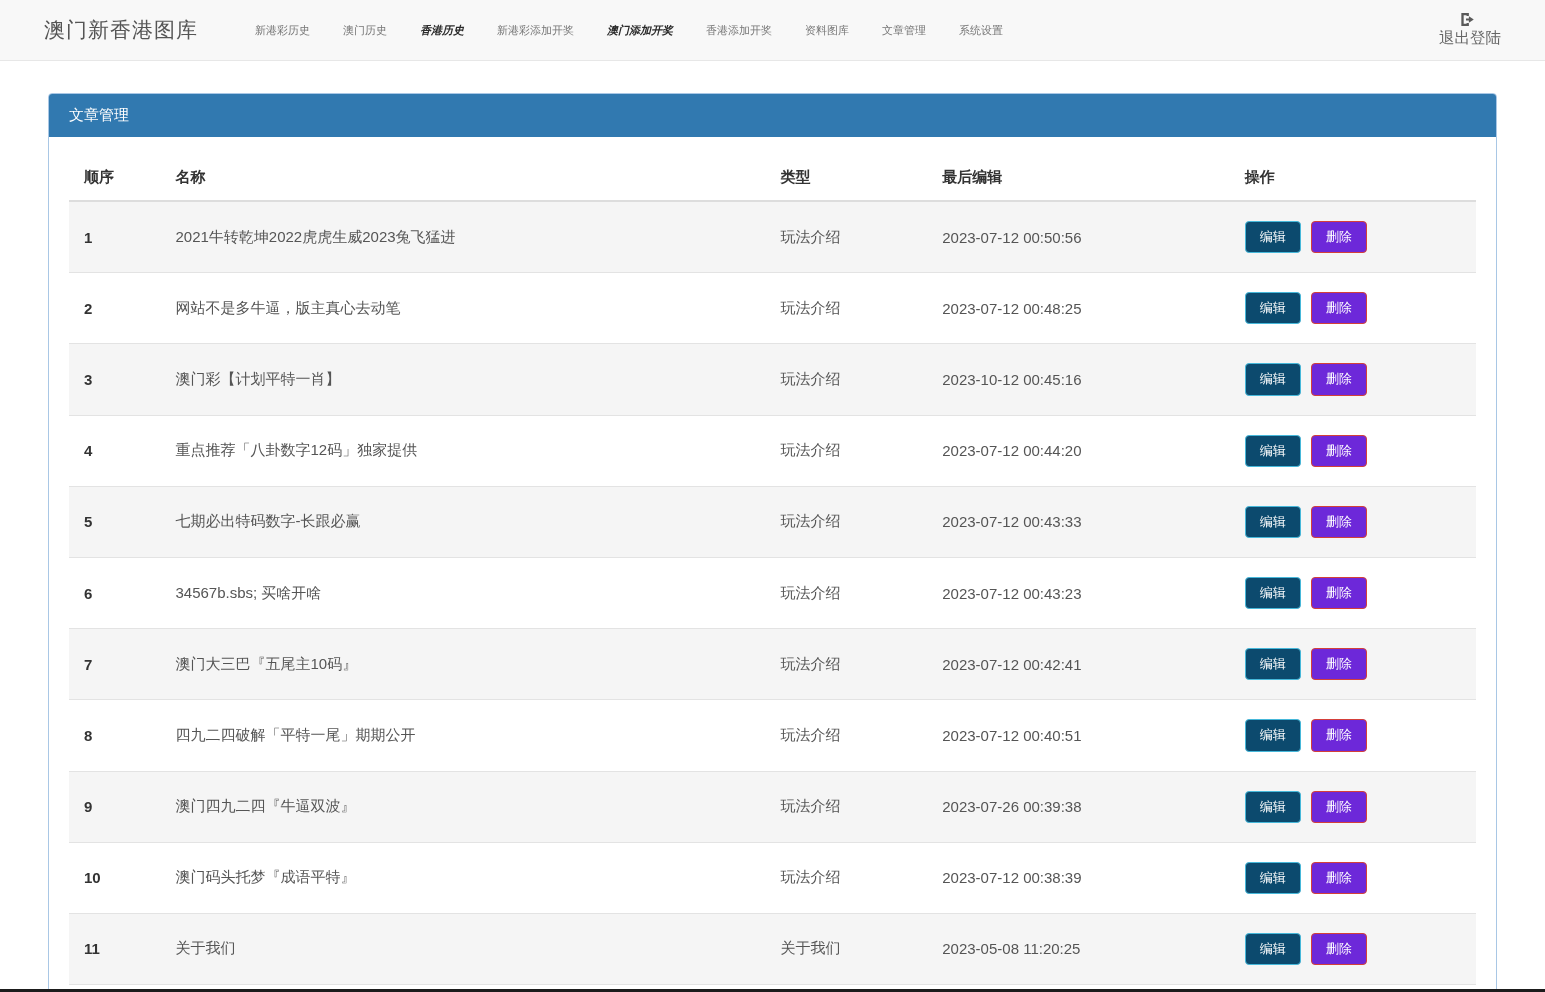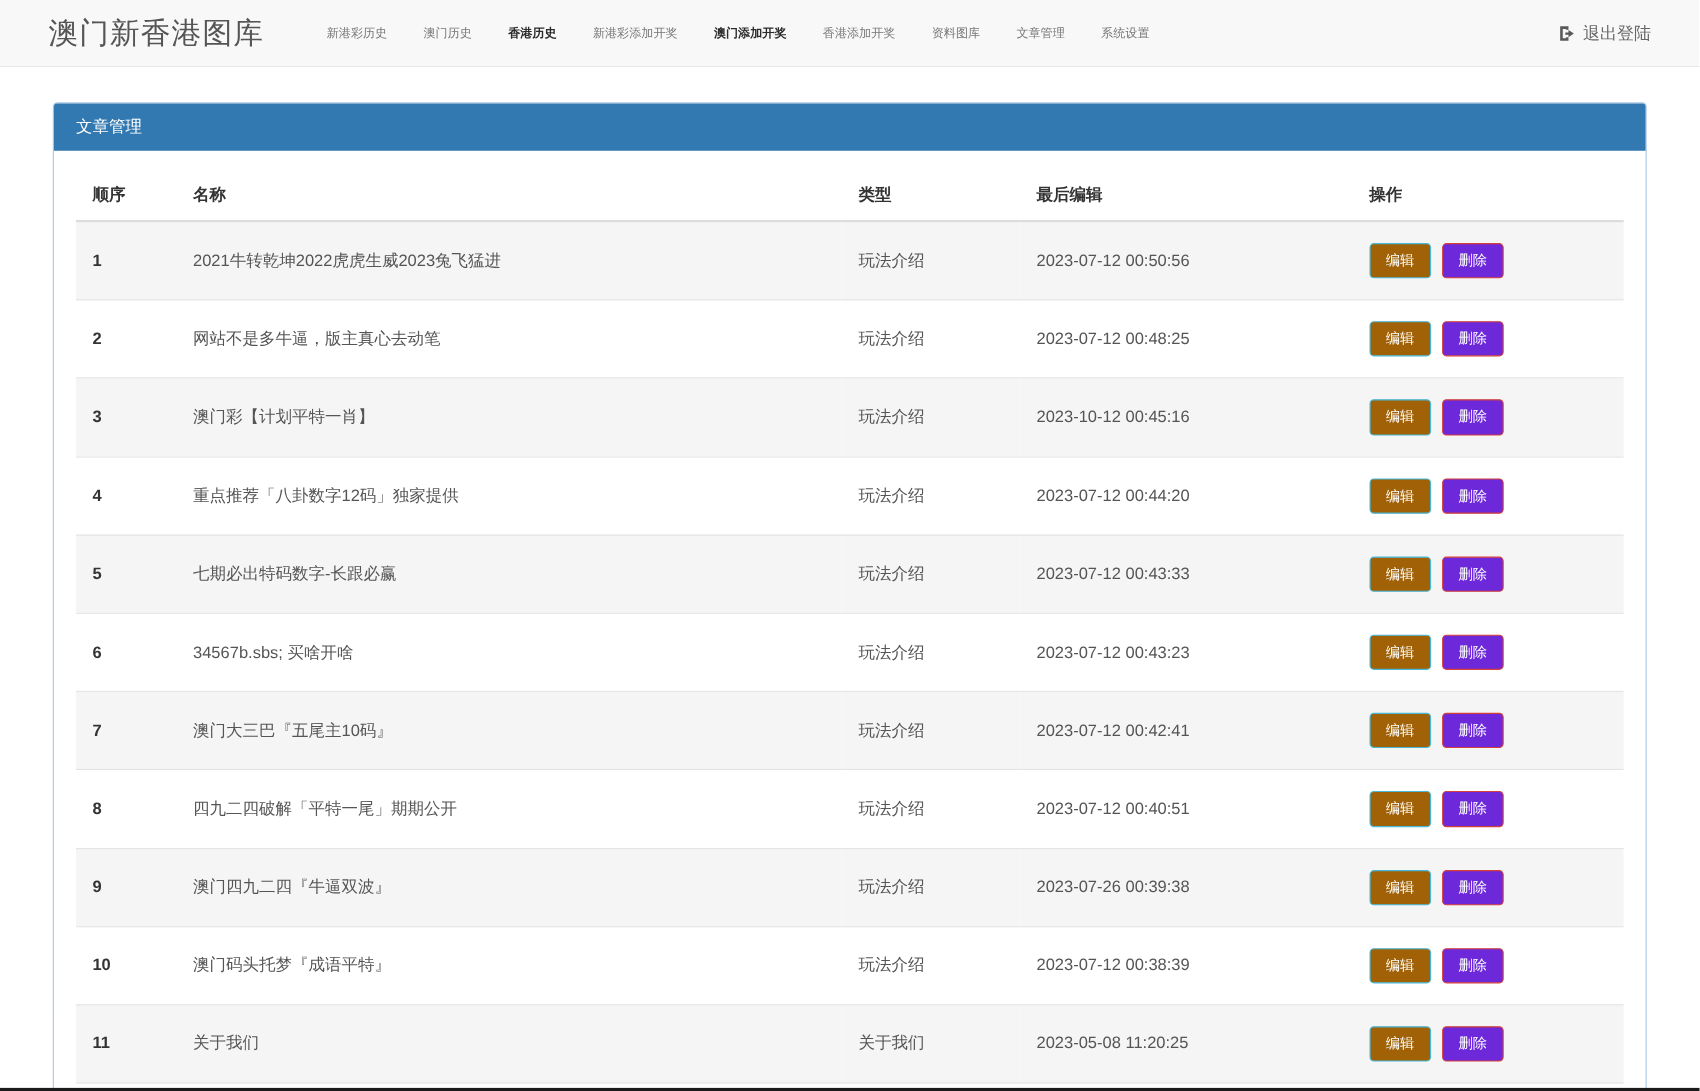--- a/index.html
+++ b/index.html
@@ -2,27 +2,27 @@
 <html><head>
 <meta charset="utf-8">
 <style>
   * { margin:0; padding:0; box-sizing:border-box; }
   html,body { width:1545px; height:992px; overflow:hidden; background:#fff;
     font-family:"Liberation Sans","DejaVu Sans",sans-serif; }
 
   
   .navbar { height:61px; background:#f8f8f8; border-bottom:1px solid #e7e7e7;
     display:flex; align-items:center; padding:0 44px; }
-  .brand { font-size:27px; color:#555; letter-spacing:1px; cursor:pointer; white-space:nowrap; }
+  .brand { font-size:21px; color:#555; letter-spacing:1px; cursor:pointer; white-space:nowrap; }
   .nav-items { display:flex; align-items:center; margin-left:24px; }
   .nav-item { display:block; margin-left:33px; font-size:11px; color:#777;
     text-decoration:none; cursor:pointer; white-space:nowrap; }
-  .nav-item.active { color:#2b2b2b; font-weight:bold; }
+  .nav-item.active { color:#2b2b2b; font-weight:bold;font-style:italic; }
   .logout { margin-left:auto; display:flex; align-items:center; font-size:15.5px;
-    color:#666; text-decoration:none; cursor:pointer; white-space:nowrap; }
+    color:#666; text-decoration:none; cursor:pointer; white-space:nowrap;flex-direction:column; }
   .logout .icon { display:inline-flex; margin-right:6px; }
 
   
   .content { padding:32px 48px 0; background:#fff; }
   .panel { border:1px solid #a9c7e5; border-radius:4px; background:#fff; min-height:880px; }
   .panel-heading { background:#3179b0; color:#fff; font-size:15px;
     padding:12px 20px; border-radius:3px 3px 0 0; }
   .panel-body { padding:14px 20px 40px; }
 
   
@@ -31,21 +31,21 @@
     border-bottom:2px solid #ddd; }
   tbody td { padding:19px 8px 19px 15px; border-top:1px solid #e3e3e3; vertical-align:middle; }
   tbody tr:first-child td { border-top:none; }
   tbody tr:nth-child(odd) { background:#f5f5f5; }
   tbody tr:last-child td { border-bottom:1px solid #e3e3e3; }
   td.col-order { font-weight:bold; color:#333; }
 
   .btn { display:inline-block; padding:6px 14px; font-size:13px; line-height:1.4;
     border-radius:4px; color:#fff; border:1px solid transparent; cursor:pointer;
     margin-right:6px; font-family:inherit; }
-  .btn-edit { background:#a16207; border-color:#46b8da; }
+  .btn-edit { background:#0c4a6e; border-color:#46b8da; }
   .btn-delete { background:#6d28d9; border-color:#d43f3a; }
 
   .bottom-edge { position:fixed; left:0; bottom:0; width:1545px; height:3px; background:#1b1b1b; }
 </style>
 </head>
 <body>
 
 <nav class="navbar">
   <div class="brand">澳门新香港图库</div>
   <div class="nav-items" id="nav-items">

